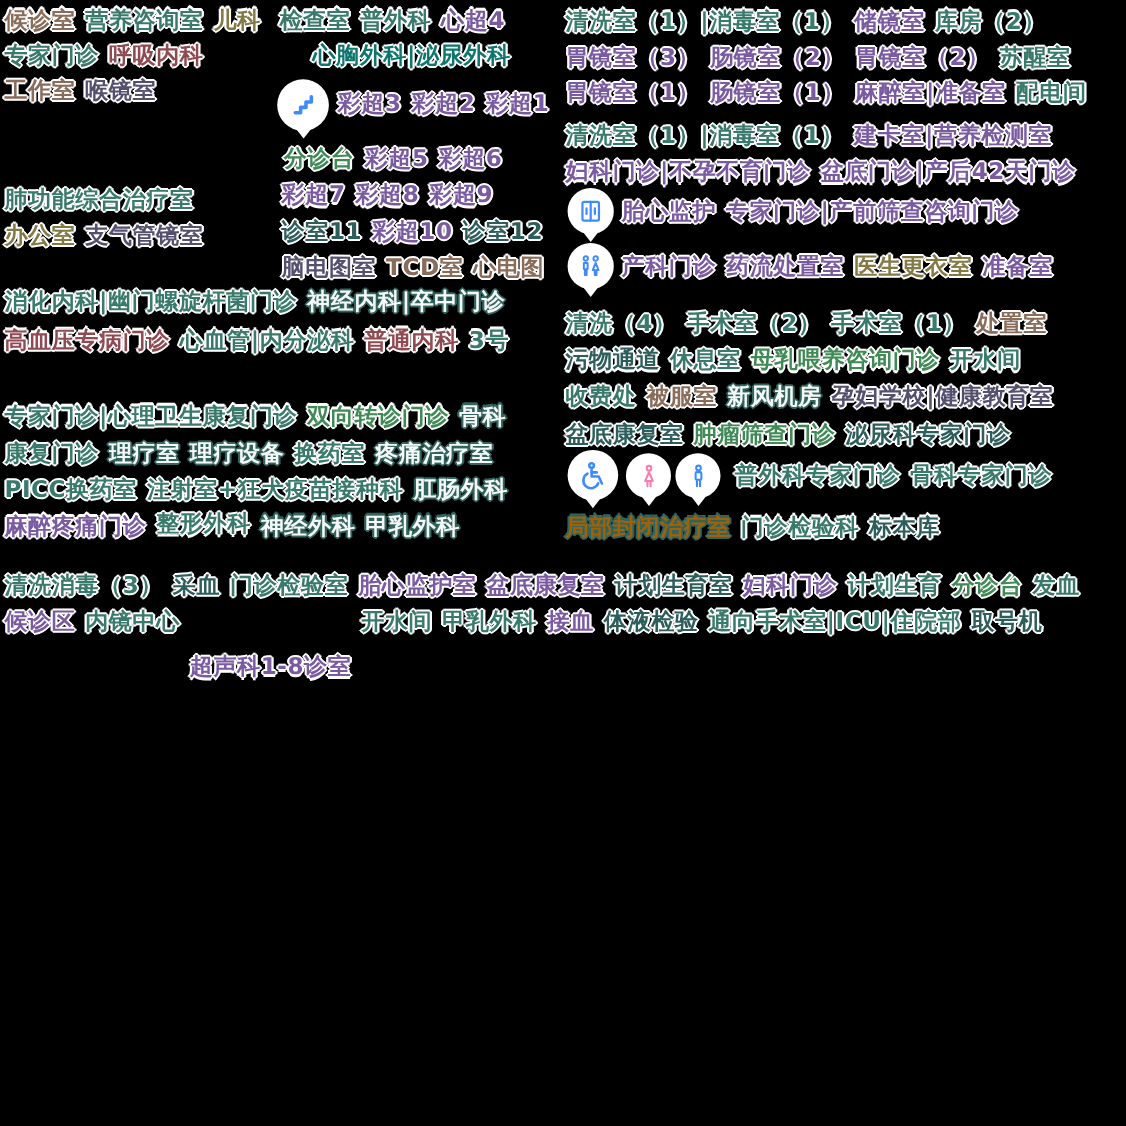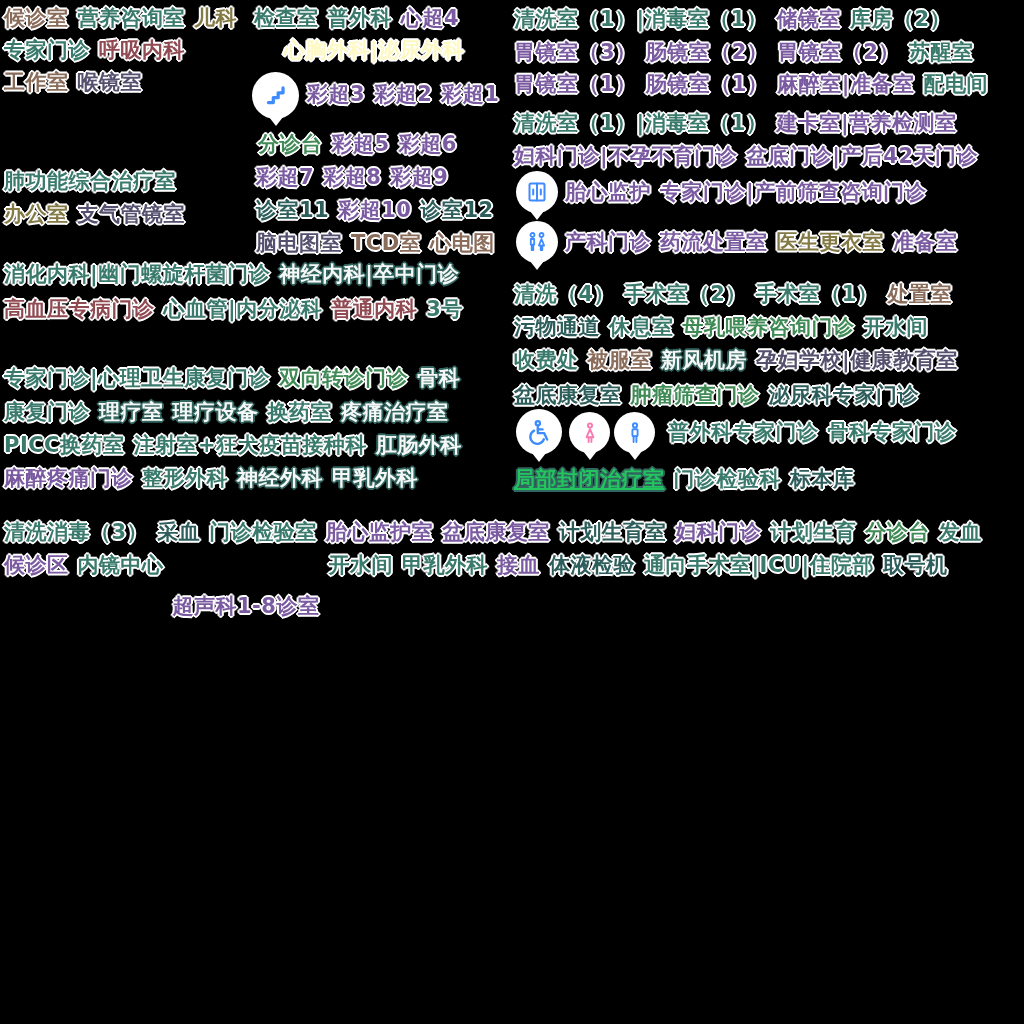--- a/index.html
+++ b/index.html
@@ -72,21 +72,21 @@
     <div class="row" style="left: 254px; top: 7px;">
       <span class="lbl halo-light" style="color: rgb(58, 122, 108);">检查室</span>
       <span class="lbl halo-light" style="color: rgb(58, 122, 108);">普外科</span>
       <span class="lbl halo-light" style="color: rgb(122, 90, 160);">心超4</span>
     </div>
     <div class="row" style="left: 4px; top: 39px;">
       <span class="lbl halo-light" style="color: rgb(58, 122, 108);">专家门诊</span>
       <span class="lbl halo-light" style="color: rgb(143, 74, 82);">呼吸内科</span>
     </div>
     <div class="row" style="left: 284px; top: 39px;">
-      <span class="lbl halo-light" style="color: #fef9c3; text-align: right;">心胸外科|泌尿外科</span>
+      <span class="lbl halo-light" style="color: #0f766e; text-align: right;">心胸外科|泌尿外科</span>
     </div>
     <div class="row" style="left: 4px; top: 71px;">
       <span class="lbl halo-light" style="color: rgb(138, 108, 90);">工作室</span>
       <span class="lbl halo-light" style="color: rgb(86, 80, 111);">喉镜室</span>
     </div>
     <div class="row" style="left: 307px; top: 83px;">
       <span class="lbl halo-light" style="color: rgb(122, 90, 160);">彩超3</span>
       <span class="lbl halo-light" style="color: rgb(122, 90, 160);">彩超2</span>
       <span class="lbl halo-light" style="color: rgb(122, 90, 160);">彩超1</span>
     </div>
@@ -173,21 +173,21 @@
     <div class="row" style="left: 514px; top: 384px;">
       <span class="lbl halo-light" style="color: rgb(45, 94, 91);">盆底康复室</span>
       <span class="lbl halo-light" style="color: rgb(63, 138, 85);">肿瘤筛查门诊</span>
       <span class="lbl halo-light" style="color: rgb(45, 94, 91);">泌尿科专家门诊</span>
     </div>
     <div class="row" style="left: 668px; top: 421px;">
       <span class="lbl halo-light" style="color: rgb(58, 122, 108);">普外科专家门诊</span>
       <span class="lbl halo-light" style="color: rgb(58, 122, 108);">骨科专家门诊</span>
     </div>
     <div class="row" style="left: 514px; top: 468px;">
-      <span class="lbl halo-dark" style="color: #22c55e; text-decoration: underline;">局部封闭治疗室</span>
+      <span class="lbl halo-dark" style="color: #a16207;">局部封闭治疗室</span>
       <span class="lbl halo-light" style="color: rgb(58, 122, 108);">门诊检验科</span>
       <span class="lbl halo-light" style="color: rgb(45, 94, 91);">标本库</span>
     </div>
     <div class="row" style="left: 4px; top: 263px;">
       <span class="lbl halo-light" style="color: rgb(58, 122, 108);">消化内科|幽门螺旋杆菌门诊</span>
       <span class="lbl halo-dark" style="color: rgb(245, 248, 247);">神经内科|卒中门诊</span>
     </div>
     <div class="row" style="left: 4px; top: 298px;">
       <span class="lbl halo-light" style="color: rgb(143, 74, 82);">高血压专病门诊</span>
       <span class="lbl halo-light" style="color: rgb(58, 122, 108);">心血管|内分泌科</span>
@@ -206,21 +206,21 @@
       <span class="lbl halo-light" style="color: rgb(58, 122, 108);">换药室</span>
       <span class="lbl halo-dark" style="color: rgb(245, 248, 247);">疼痛治疗室</span>
     </div>
     <div class="row" style="left: 4px; top: 434px;">
       <span class="lbl halo-light" style="color: rgb(58, 122, 108);">PICC换药室</span>
       <span class="lbl halo-light" style="color: rgb(58, 122, 108);">注射室+狂犬疫苗接种科</span>
       <span class="lbl halo-dark" style="color: rgb(245, 248, 247);">肛肠外科</span>
     </div>
     <div class="row" style="left: 4px; top: 467px;">
       <span class="lbl halo-light" style="color: rgb(122, 90, 160);">麻醉疼痛门诊</span>
-      <span class="lbl halo-light" style="color: rgb(58, 122, 108);">整形外科</span>
+      <span class="lbl halo-light" style="color: rgb(58, 122, 108); font-family: Liberation Mono, monospace;">整形外科</span>
       <span class="lbl halo-dark" style="color: rgb(245, 248, 247);">神经外科</span>
       <span class="lbl halo-dark" style="color: rgb(245, 248, 247);">甲乳外科</span>
     </div>
     <div class="row" style="left: 4px; top: 521px;">
       <span class="lbl halo-light" style="color: rgb(58, 122, 108);">清洗消毒（3）</span>
       <span class="lbl halo-light" style="color: rgb(45, 94, 91);">采血</span>
       <span class="lbl halo-light" style="color: rgb(58, 122, 108);">门诊检验室</span>
       <span class="lbl halo-light" style="color: rgb(122, 90, 160);">胎心监护室</span>
       <span class="lbl halo-light" style="color: rgb(122, 90, 160);">盆底康复室</span>
       <span class="lbl halo-light" style="color: rgb(45, 94, 91);">计划生育室</span>

